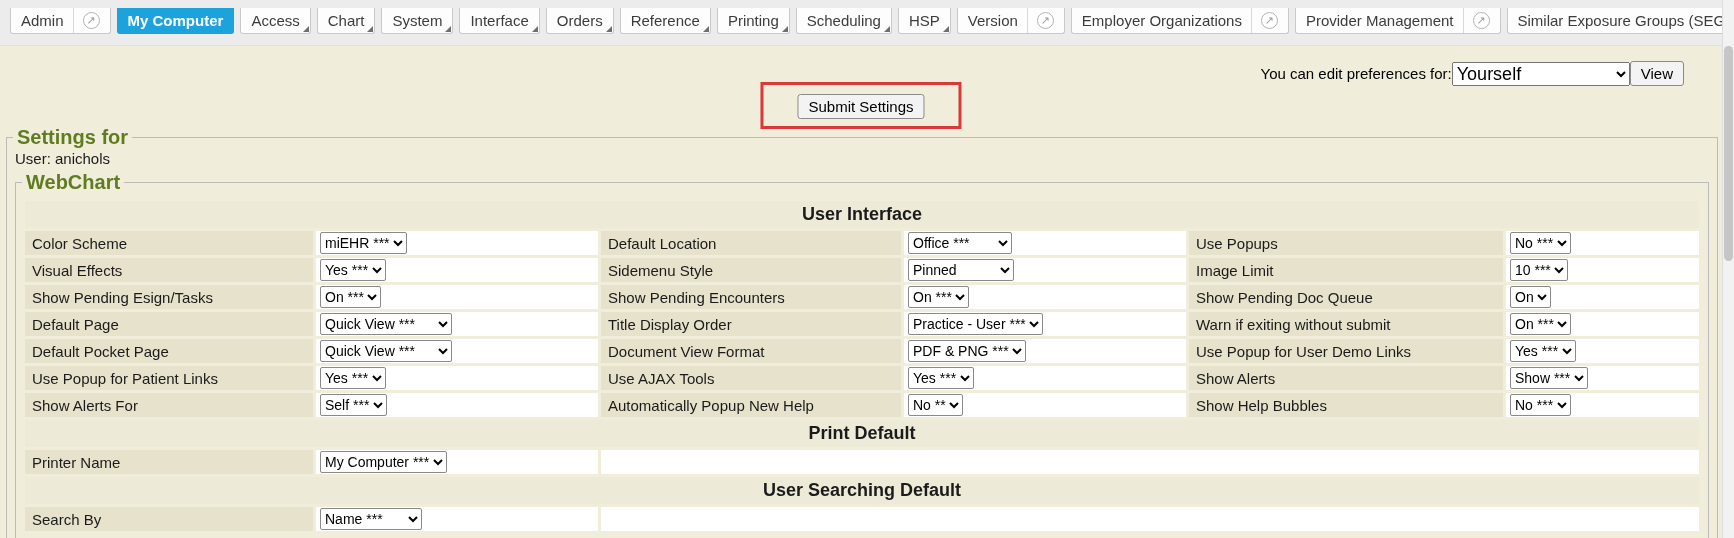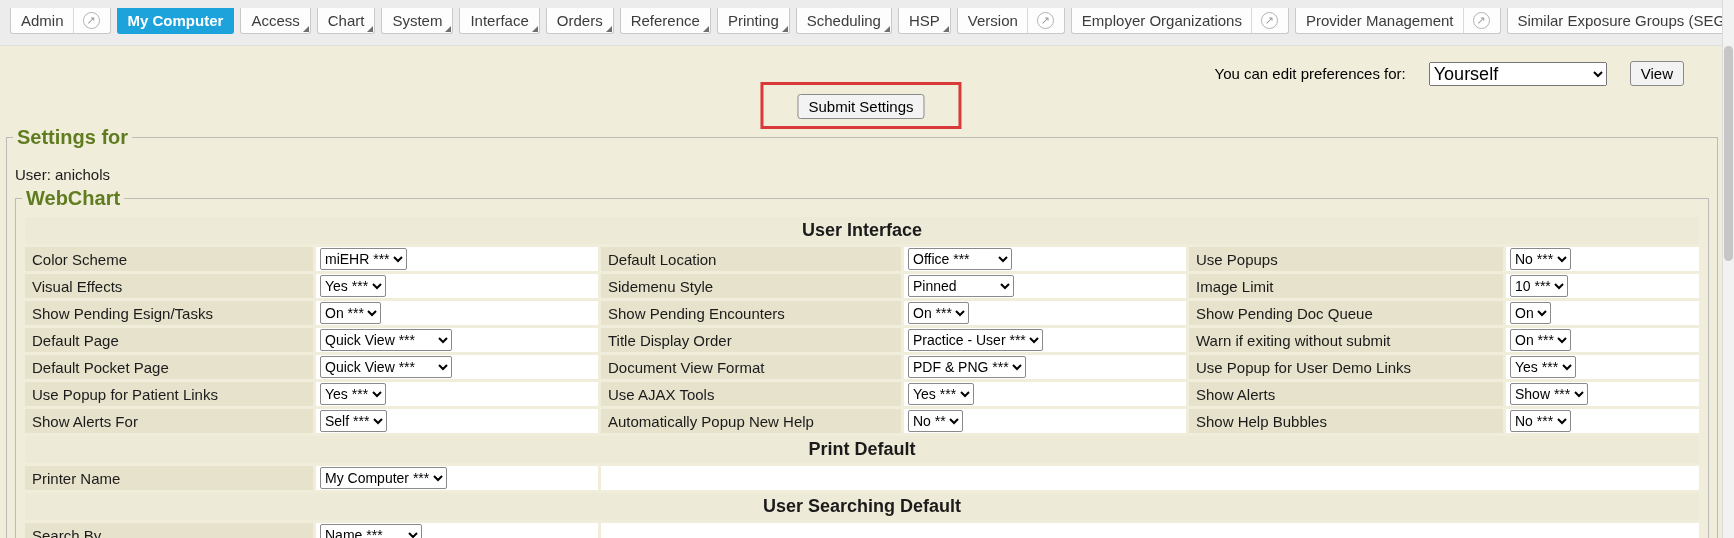--- a/index.html
+++ b/index.html
@@ -44,40 +44,40 @@
   }
 
   
   .content {
     position: absolute; top: 46px; left: 0; width: 1722px; height: 492px;
     background: #f1eddb;
   }
   .top-row { position: relative; height: 80px; }
   .prefs-for {
     position: absolute; top: 15px; right: 38px;
-    display: flex; align-items: center; gap: 23px; font-size: 15px; color: #000;
+    display: flex; align-items: center; gap: 0; font-size: 15px; color: #000;
   }
   .prefs-for select { width: 178px; height: 24px; font-size: 18px; }
   .red-box {
     position: absolute; top: 36px; left: 50%; transform: translateX(-50%);
     border: 3px solid #d93938; padding: 9px 34px 7px 34px;
   }
   .btn {
     font-size: 15px; color: #000; background: #f3f3f3;
     border: 1px solid #8a8a8a; border-radius: 3px; padding: 3px 10px; cursor: pointer;
   }
 
   fieldset.settings-fs {
     border: 1px solid #bbbbbb; border-bottom: none;
     margin: 0 4px 0 6px; padding: 0 6px 6px 6px;
   }
   fieldset.settings-fs legend {
     color: #5f7d20; font-weight: bold; font-size: 20px; padding: 0 4px; margin-left: 0;
   }
-  .user-line { font-size: 15px; color: #1b1b1b; padding: 1px 2px 4px 2px; margin-top: 16px; }
+  .user-line { font-size: 15px; color: #1b1b1b; padding: 1px 2px 4px 2px; }
   fieldset.inner-fs { margin: 0 2px; padding-top: 4px; }
 
   table.settings {
     width: 100%; table-layout: fixed;
     border-collapse: separate; border-spacing: 3px;
   }
   td { font-size: 15px; color: #1b1b1b; }
   td.label-cell {
     background: #e6e2cb; padding: 2px 2px 2px 7px; height: 22px;
     white-space: nowrap; overflow: hidden;

